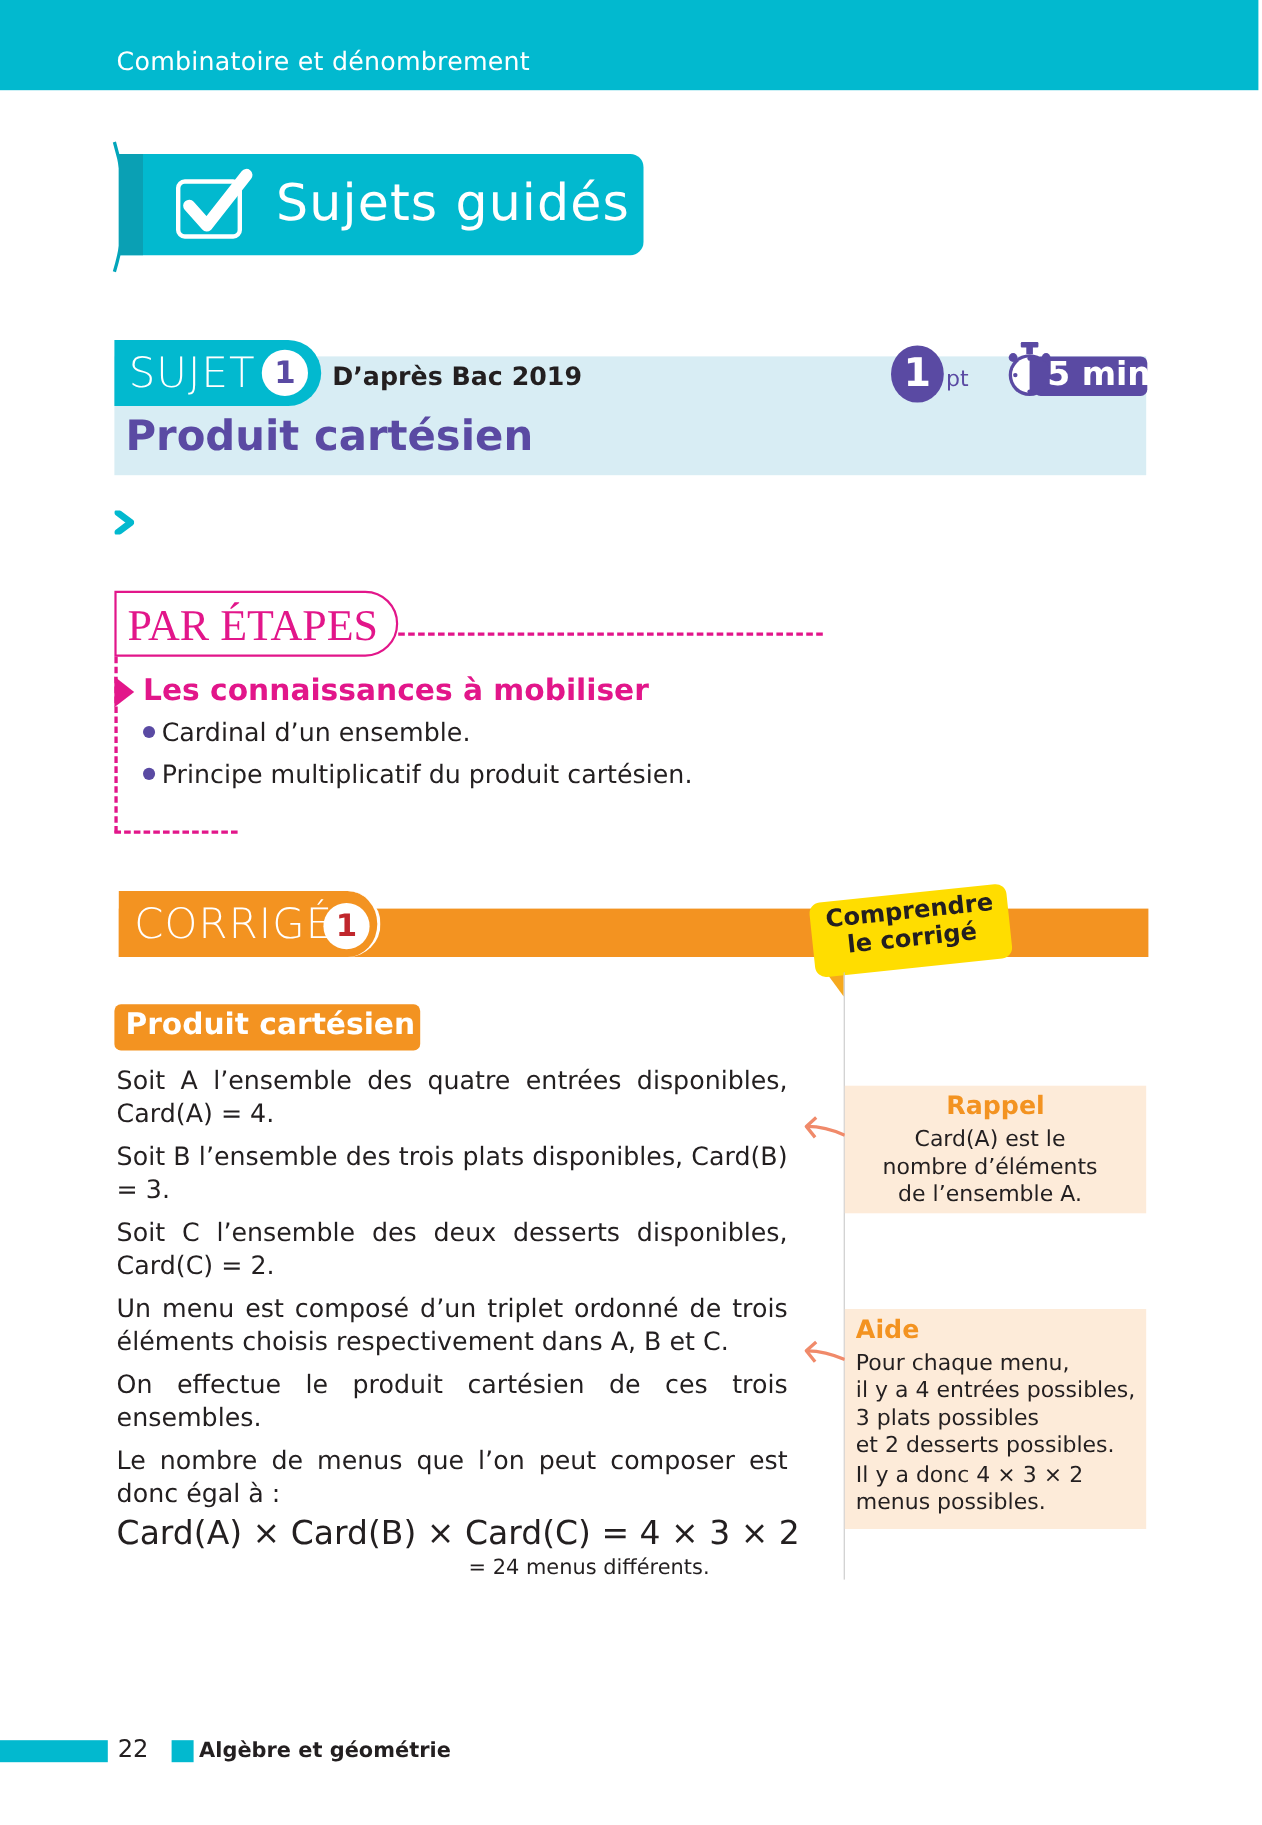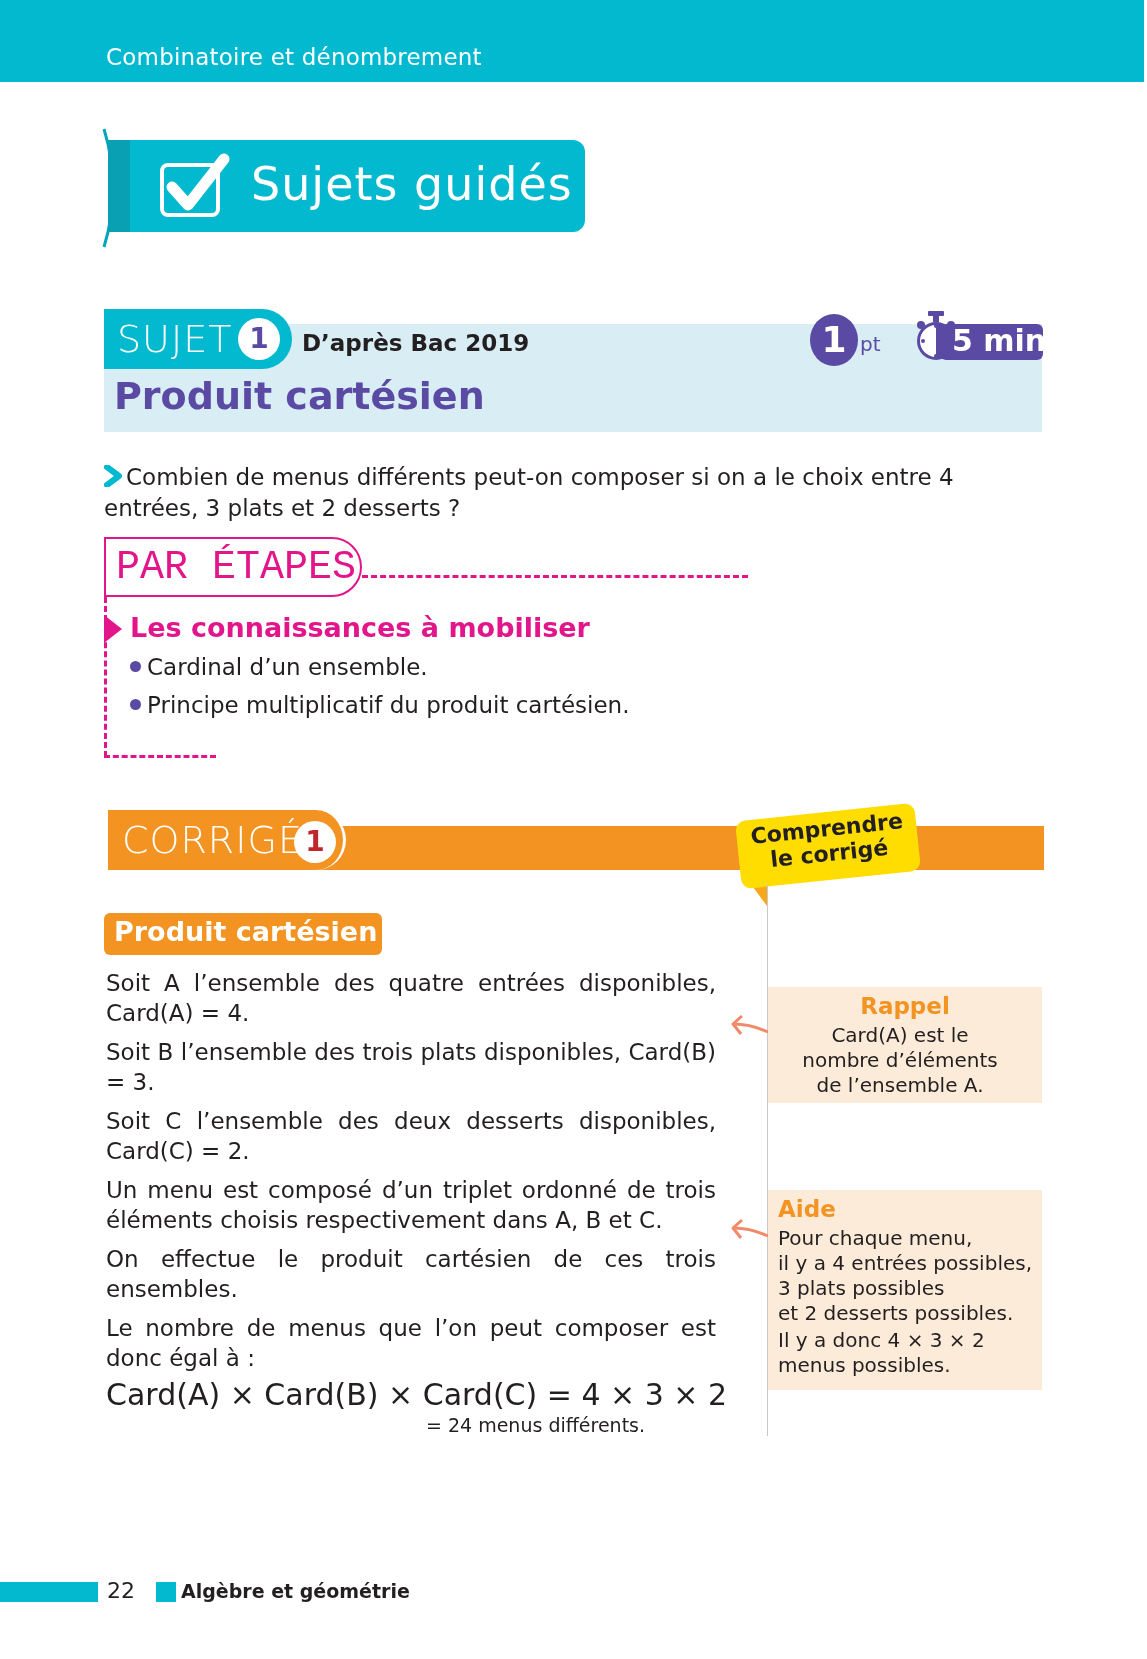--- a/index.html
+++ b/index.html
@@ -33,21 +33,21 @@
     .time-pill { left: 940px; top: 324px; width: 103px; height: 36px; background: #5a4aa3; border-radius: 6px; }
     .time-icon { left: 914px; top: 311px; width: 44px; height: 52px; }
     .time-label { left: 952px; top: 323px; font-size: 30px; color: #ffffff; font-weight: bold; }
 
     
     .question { left: 104px; top: 462px; width: 945px; font-size: 23px; line-height: 31px; color: #231f20; }
     .question-arrow { display: inline-block; width: 18px; height: 22px; vertical-align: -2px; margin-right: 4px; }
 
     
     .etapes-box { left: 104px; top: 537px; width: 258px; height: 60px; border: 2px solid #e2168a; border-radius: 0 30px 30px 0; }
-    .etapes-label { left: 116px; top: 545px; font-size: 40px; color: #e2168a; font-family: Liberation Mono, monospace; }
+    .etapes-label { left: 116px; top: 545px; font-size: 40px; color: #e2168a; font-family: Liberation Serif, serif; }
     .etapes-dash { left: 362px; top: 575px; width: 386px; border-top: 3px dashed #e2168a; }
     .etapes-vline { left: 104px; top: 597px; height: 160px; border-left: 3px dashed #e2168a; }
     .etapes-bline { left: 104px; top: 755px; width: 112px; border-top: 3px dashed #e2168a; }
     .etapes-tri { left: 104px; top: 615px; width: 0; height: 0; border-top: 14px solid transparent; border-bottom: 14px solid transparent; border-left: 18px solid #e2168a; }
     .knowledge-title { left: 130px; top: 612px; font-size: 27px; font-weight: bold; color: #e2168a; font-family: "DejaVu Sans", sans-serif; }
     .bullet-item { left: 130px; font-size: 23px; color: #231f20; }
     .bullet-dot { display: inline-block; width: 11px; height: 11px; border-radius: 50%; background: #5a4aa3; margin-right: 6px; vertical-align: 3px; }
 
     
     .corrige-bar { left: 108px; top: 826px; width: 936px; height: 44px; background: #f39321; }
@@ -118,21 +118,21 @@
   <path d="M22 14 A16 16 0 0 0 22 46 Z" fill="#ffffff"></path>
   <circle cx="22" cy="15" r="2" fill="#5a4aa3"></circle>
   <circle cx="9" cy="30" r="2" fill="#5a4aa3"></circle>
   <circle cx="22" cy="45" r="2" fill="#5a4aa3"></circle>
 </svg>
 <div class="abs time-label">5 min</div>
 
 <div class="abs question">
   <svg class="question-arrow" viewBox="0 0 18 22">
     <path d="M3 2 L15 11 L3 20" stroke="#02b9cf" stroke-width="6" fill="none" stroke-linejoin="round" stroke-linecap="round"></path>
-  </svg><span>Combien de menus différents peut-on composer si on a le choix entre 4 entrées, 3 plats et 2 desserts ?</span>
+  </svg>
 </div>
 
 <div class="abs etapes-box"></div>
 <div class="abs etapes-label">PAR ÉTAPES</div>
 <div class="abs etapes-dash"></div>
 <div class="abs etapes-vline"></div>
 <div class="abs etapes-bline"></div>
 <div class="abs etapes-tri"></div>
 <div class="abs knowledge-title">Les connaissances à mobiliser</div>
 <div class="abs bullet-item" style="top:654px;">

